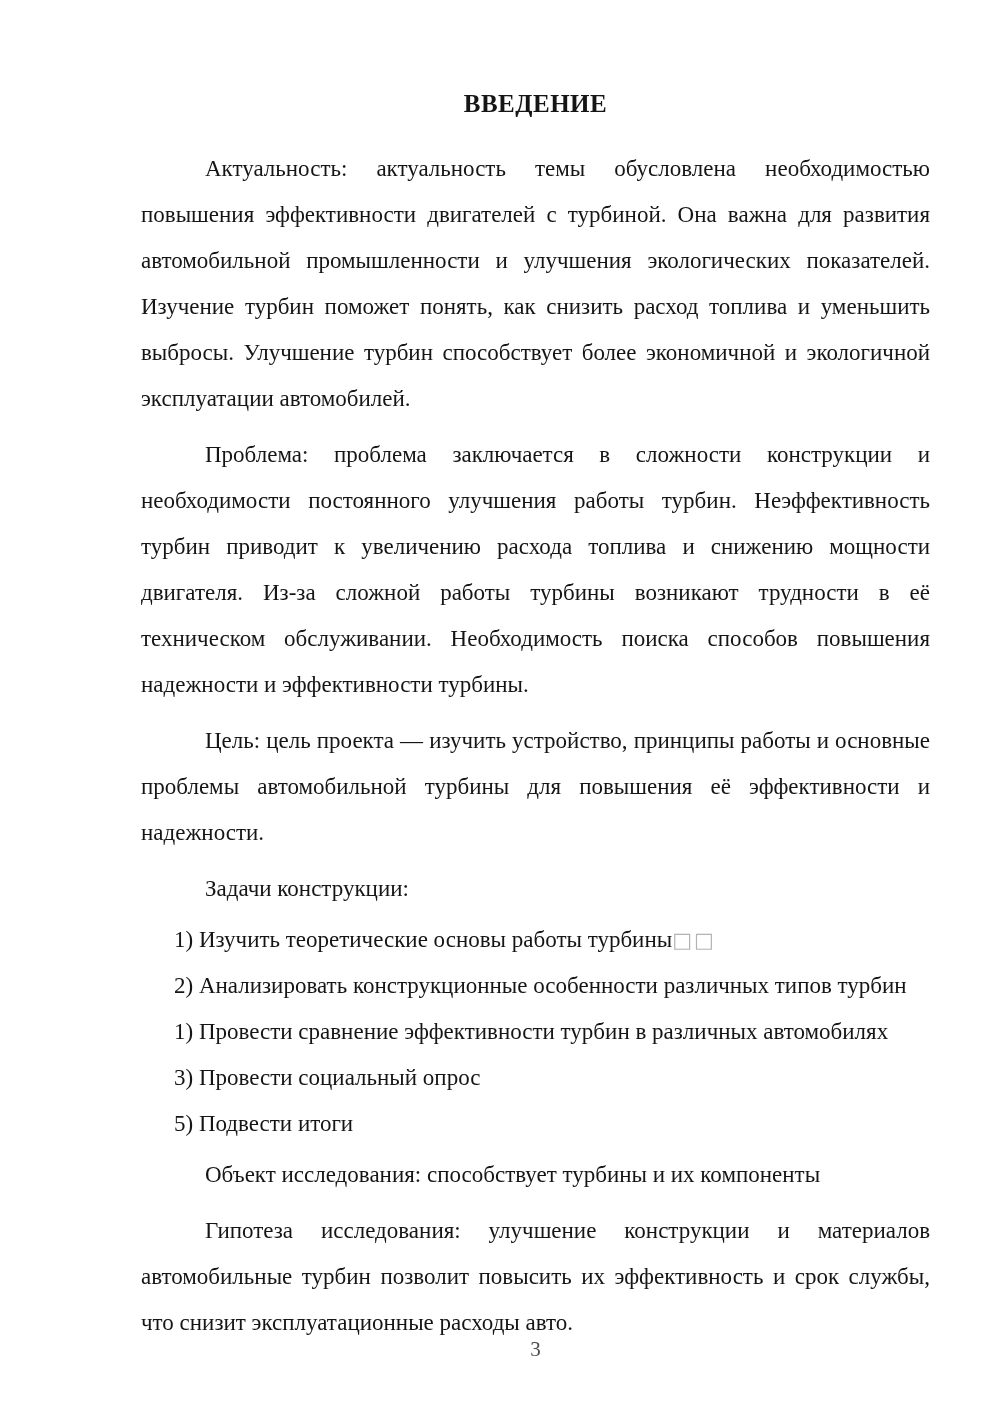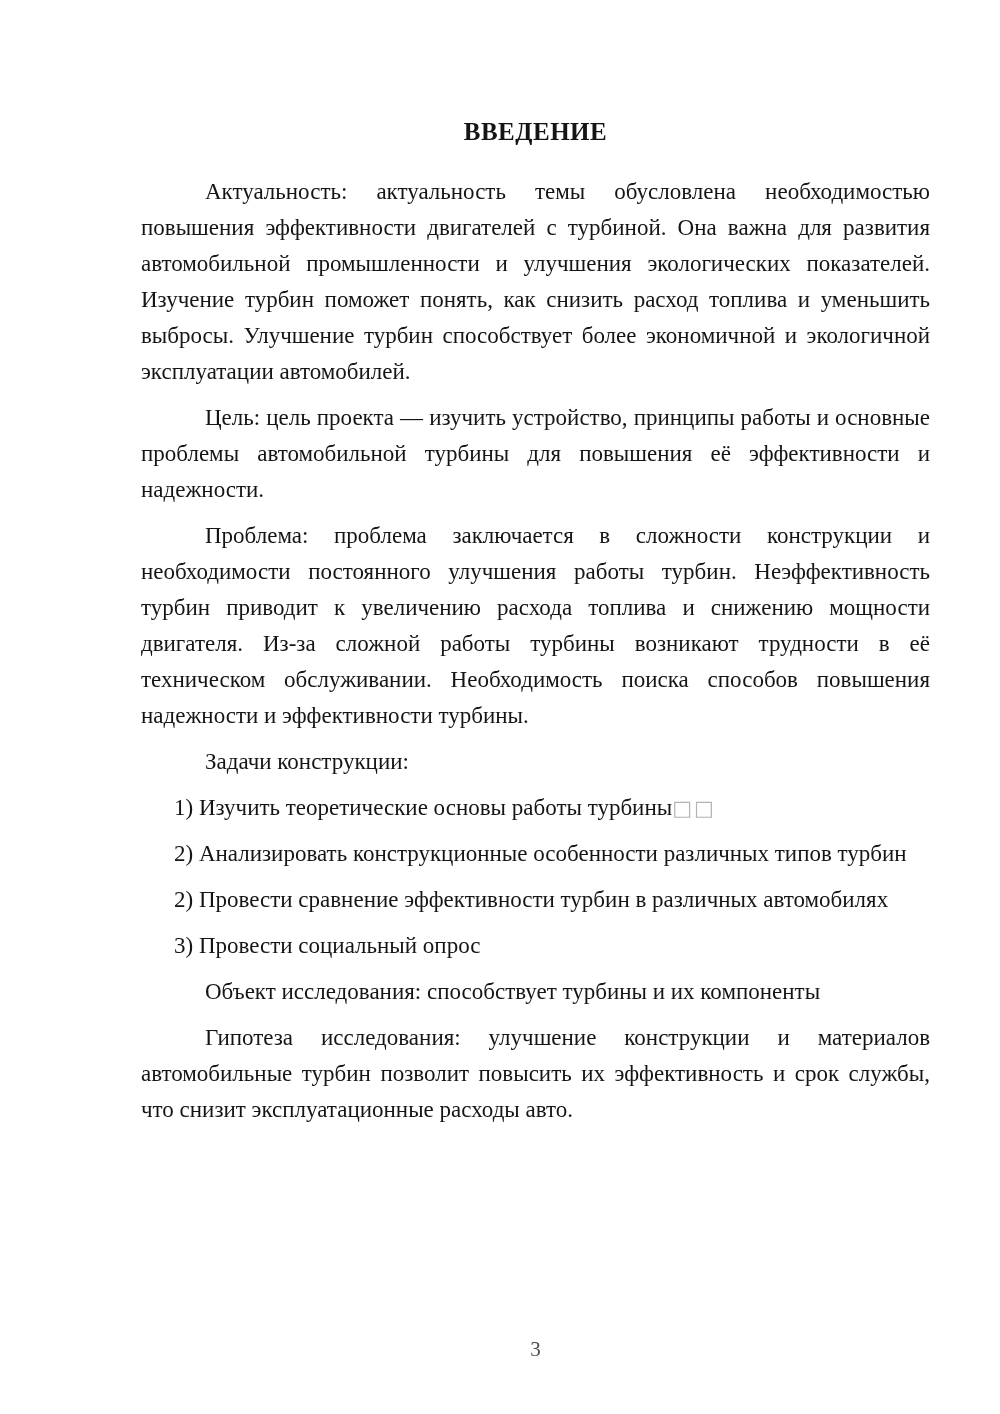--- a/index.html
+++ b/index.html
@@ -9,34 +9,34 @@
   }
   .page {
     position: relative;
     width: 1000px;
     height: 1414px;
     margin: 0 auto;
     background: #ffffff;
     font-family: "Liberation Serif", "DejaVu Serif", serif;
     color: #151515;
     box-sizing: border-box;
-    padding: 116px 70px 0 141px;
+    padding: 88px 70px 0 141px;
     overflow: hidden;
   }
   .doc-title {
     text-align: center;
     font-weight: bold;
     font-size: 25px;
     line-height: 32px;
     margin: 0 0 24px 0;
     letter-spacing: 0.5px;
   }
   .para {
     font-size: 23px;
-    line-height: 36px;
+    line-height: 46px;
     text-align: justify;
     text-indent: 64px;
     margin: 10px 0 0 0;
   }
   .para.first {
     margin-top: 26px;
   }
   .task {
     font-size: 23px;
     line-height: 36px;
@@ -62,34 +62,35 @@
 </style>
 </head>
 <body>
 
 <div class="page">
 
   <h1 class="doc-title">ВВЕДЕНИЕ</h1>
 
   <p class="para first">Актуальность: актуальность темы обусловлена необходимостью повышения эффективности двигателей с турбиной. Она важна для развития автомобильной промышленности и улучшения экологических показателей. Изучение турбин поможет понять, как снизить расход топлива и уменьшить выбросы. Улучшение турбин способствует более экономичной и экологичной эксплуатации автомобилей.</p>
 
+  <p class="para">Проблема: проблема заключается в сложности конструкции и необходимости постоянного улучшения работы турбин. Неэффективность турбин приводит к увеличению расхода топлива и снижению мощности двигателя. Из-за сложной работы турбины возникают трудности в её техническом обслуживании. Необходимость поиска способов повышения надежности и эффективности турбины.</p>
+
   <p class="para">Цель: цель проекта — изучить устройство, принципы работы и основные проблемы автомобильной турбины для повышения её эффективности и надежности.</p>
-
-  <p class="para">Проблема: проблема заключается в сложности конструкции и необходимости постоянного улучшения работы турбин. Неэффективность турбин приводит к увеличению расхода топлива и снижению мощности двигателя. Из-за сложной работы турбины возникают трудности в её техническом обслуживании. Необходимость поиска способов повышения надежности и эффективности турбины.</p>
 
   <p class="para">Задачи конструкции:</p>
 
   <p class="task"><span>1) Изучить теоретические основы работы турбины</span><span class="tofu">□□</span></p>
 
   <p class="task">2) Анализировать конструкционные особенности различных типов турбин</p>
 
-  <p class="task">2) Провести сравнение эффективности турбин в различных автомобилях</p>
+  <p class="task">1) Провести сравнение эффективности турбин в различных автомобилях</p>
 
   <p class="task">3) Провести социальный опрос</p>
 
+  <p class="task">5) Подвести итоги</p>
 
   <p class="para">Объект исследования: способствует турбины и их компоненты</p>
 
 
   <p class="para">Гипотеза исследования: улучшение конструкции и материалов автомобильные турбин позволит повысить их эффективность и срок службы, что снизит эксплуатационные расходы авто.</p>
 
   <div class="page-number">3</div>
 
 </div>
 

